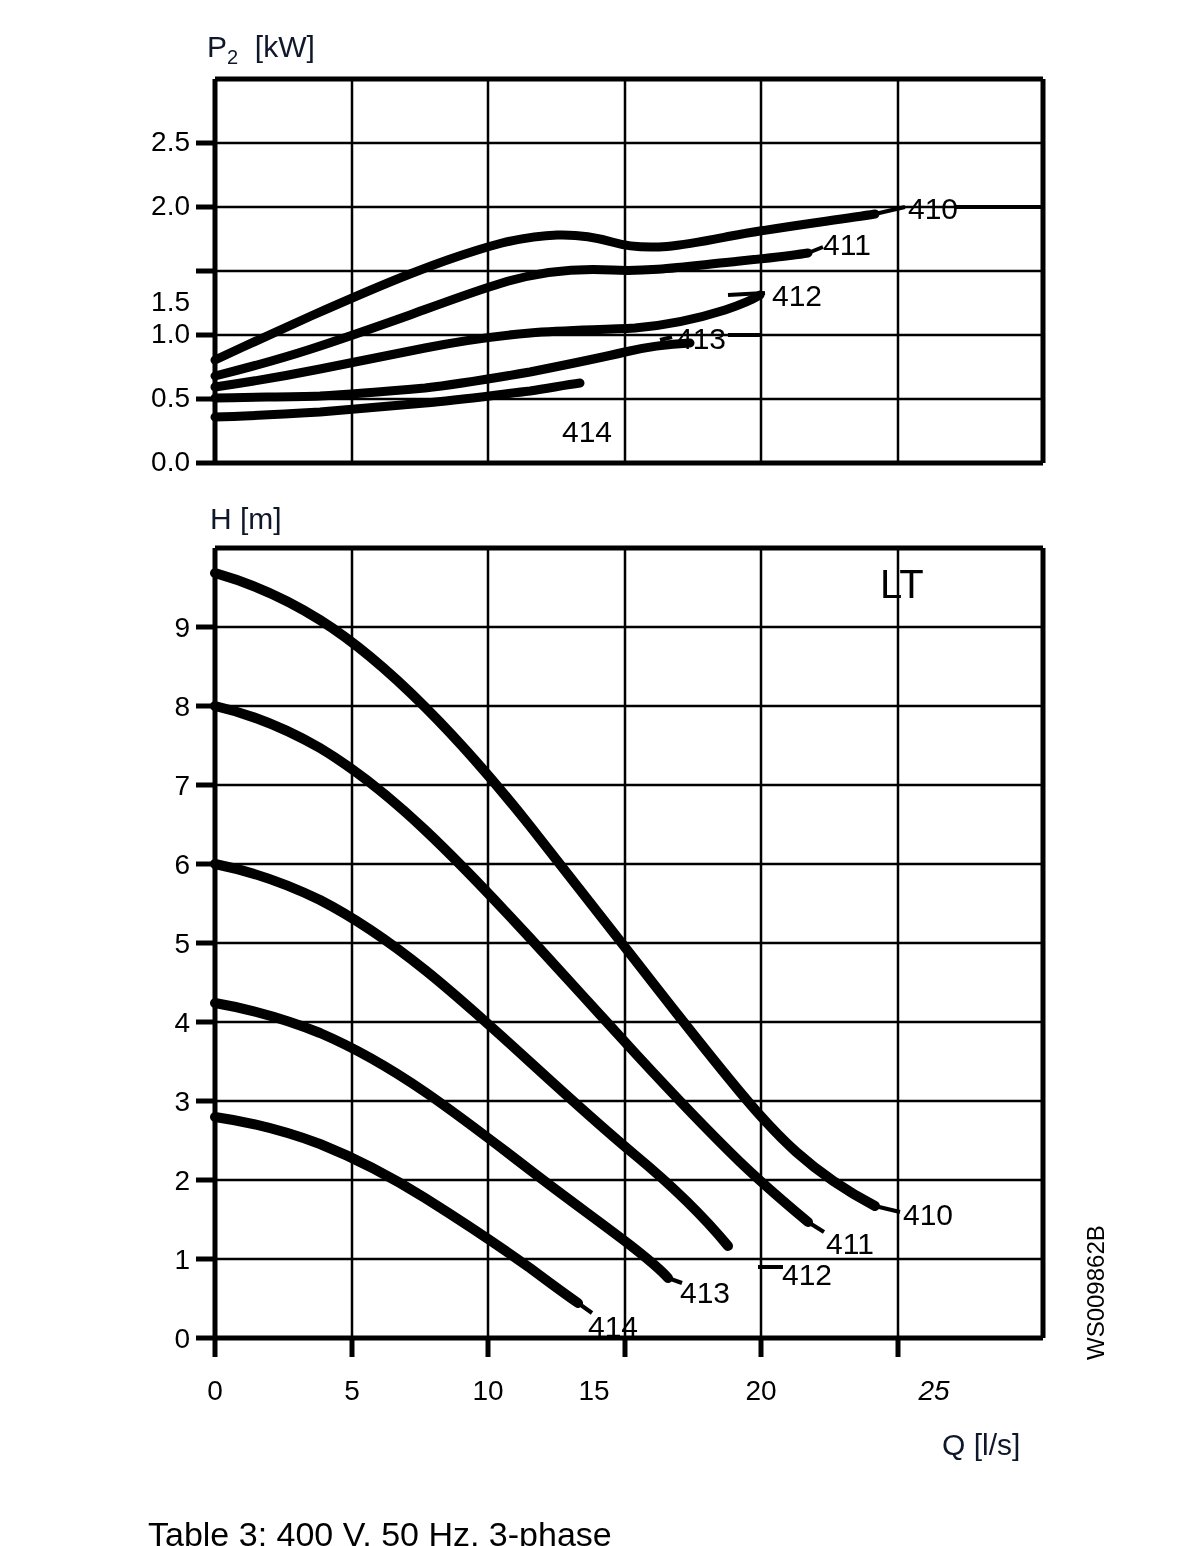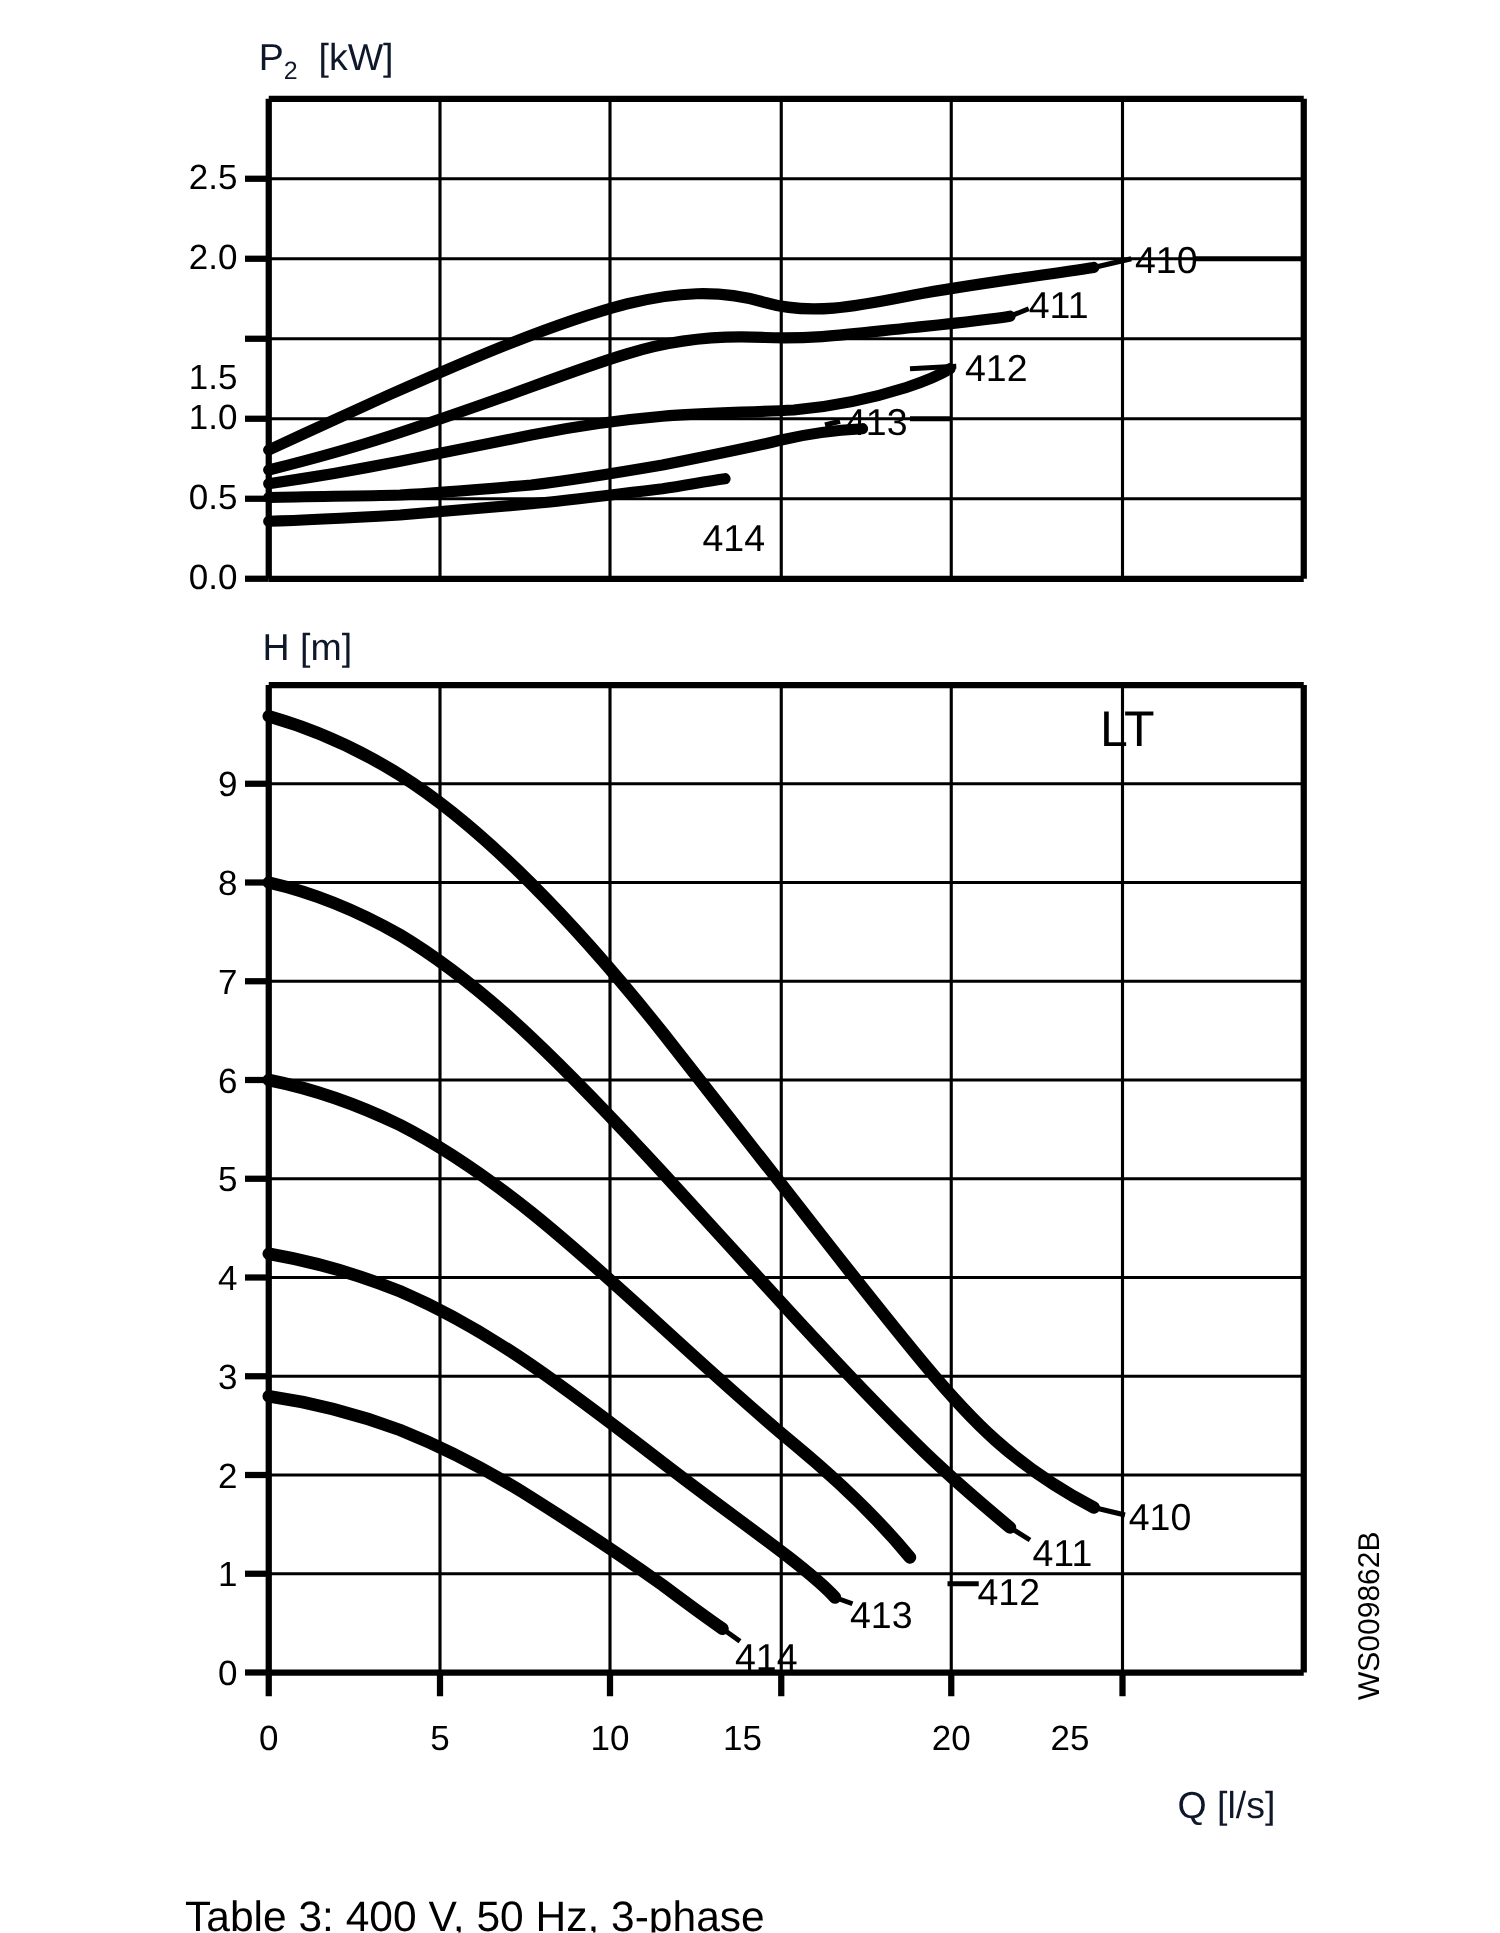--- a/index.html
+++ b/index.html
@@ -103,21 +103,21 @@
   <div class="tick-label" style="left:118px; top:1086px; width:72px;">3</div>
   <div class="tick-label" style="left:118px; top:1165px; width:72px;">2</div>
   <div class="tick-label" style="left:118px; top:1244px; width:72px;">1</div>
   <div class="tick-label" style="left:118px; top:1323px; width:72px;">0</div>
 
   <div class="tick-label x" style="left:175px; top:1375px; width:80px;">0</div>
   <div class="tick-label x" style="left:312px; top:1375px; width:80px;">5</div>
   <div class="tick-label x" style="left:448px; top:1375px; width:80px;">10</div>
   <div class="tick-label x" style="left:554px; top:1375px; width:80px;">15</div>
   <div class="tick-label x" style="left:721px; top:1375px; width:80px;">20</div>
-  <div class="tick-label x" style="left:816px; top:1375px; width:80px;">25</div>
+  <div class="tick-label x" style="left:894px; top:1375px; width:80px;font-style:italic;">25</div>
 
   <div class="axis-title" style="left:942px; top:1428px;">Q [l/s]</div>
 
   <div class="curve-label" style="left:903px; top:1198px;">410</div>
   <div class="curve-label" style="left:826px; top:1227px;">411</div>
   <div class="curve-label" style="left:782px; top:1258px;">412</div>
   <div class="curve-label" style="left:680px; top:1276px;">413</div>
   <div class="curve-label" style="left:588px; top:1310px;">414</div>
 
   <div class="side-code" style="left:1082px; top:1360px;">WS009862B</div>

